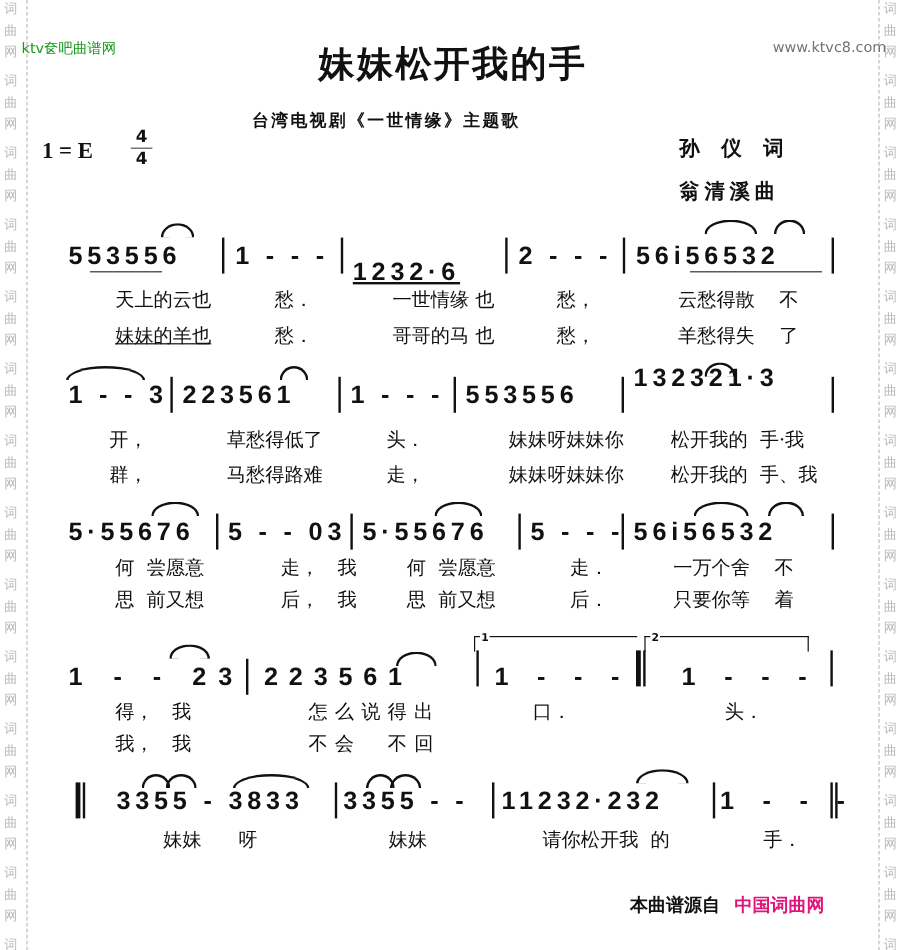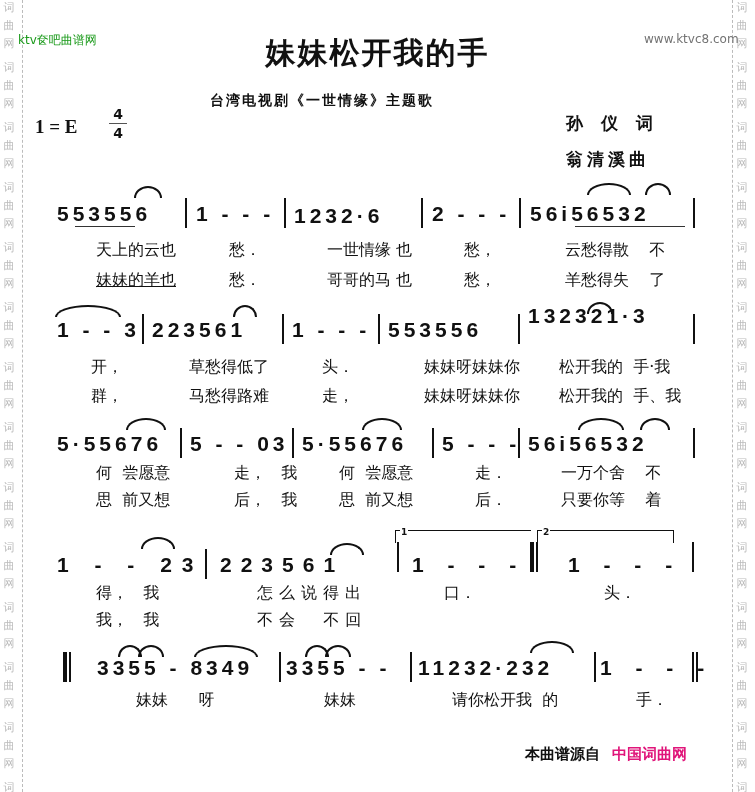--- a/index.html
+++ b/index.html
@@ -131,21 +131,21 @@
 <div class="credit" style="left:566px;top:148px;letter-spacing:4px;">翁清溪曲</div>
 
 <div>
   <div class="arc" style="left:134px;top:186px;width:24px;"></div>
   <div class="arc" style="left:587px;top:183px;width:40px;"></div>
   <div class="arc" style="left:645px;top:183px;width:22px;"></div>
   <div class="notes" style="left:57px;top:202px;">553556</div>
   <div class="bar" style="left:185px;top:198px;"></div>
   <div class="notes" style="left:196px;top:202px;">1 - - -</div>
   <div class="bar" style="left:284px;top:198px;"></div>
-  <div class="notes" style="left:294px;top:204px;">1232·6</div>
+  <div class="notes" style="left:294px;top:215px;text-decoration:underline;">1232·6</div>
   <div class="bar" style="left:421px;top:198px;"></div>
   <div class="notes" style="left:432px;top:202px;">2 - - -</div>
   <div class="bar" style="left:519px;top:198px;"></div>
   <div class="notes" style="left:530px;top:202px;">56i56532</div>
   <div class="bar" style="left:693px;top:198px;"></div>
   <div class="ul" style="left:75px;top:226px;width:60px;"></div>
   <div class="ul" style="left:575px;top:226px;width:110px;"></div>
   <div class="lyr" style="left:57px;top:240px;">天上的云也</div>
   <div class="lyr" style="left:190px;top:240px;">愁．</div>
   <div class="lyr" style="left:288px;top:240px;">一世情缘 也</div>
@@ -239,21 +239,21 @@
 
 <div>
   <div class="bar" style="left:63px;top:652px;width:4px;"></div>
   <div class="bar" style="left:69px;top:652px;"></div>
   <div class="arc" style="left:118px;top:645px;width:20px;"></div>
   <div class="arc" style="left:138px;top:645px;width:22px;"></div>
   <div class="arc" style="left:194px;top:645px;width:60px;"></div>
   <div class="arc" style="left:305px;top:645px;width:20px;"></div>
   <div class="arc" style="left:325px;top:645px;width:22px;"></div>
   <div class="arc" style="left:530px;top:641px;width:40px;"></div>
-  <div class="notes" style="left:97px;top:656px;">3355 - 8349</div>
+  <div class="notes" style="left:97px;top:656px;">3355 - 3833</div>
   <div class="bar" style="left:279px;top:652px;"></div>
   <div class="notes" style="left:286px;top:656px;">3355 - -</div>
   <div class="bar" style="left:410px;top:652px;"></div>
   <div class="notes" style="left:418px;top:656px;">11232·232</div>
   <div class="bar" style="left:594px;top:652px;"></div>
   <div class="notes" style="left:600px;top:656px;letter-spacing:9px;">1 - - -</div>
   <div class="bar" style="left:692px;top:652px;"></div>
   <div class="bar" style="left:696px;top:652px;"></div>
   <div class="lyr" style="left:97px;top:690px;">妹妹      呀</div>
   <div class="lyr" style="left:285px;top:690px;">妹妹</div>

